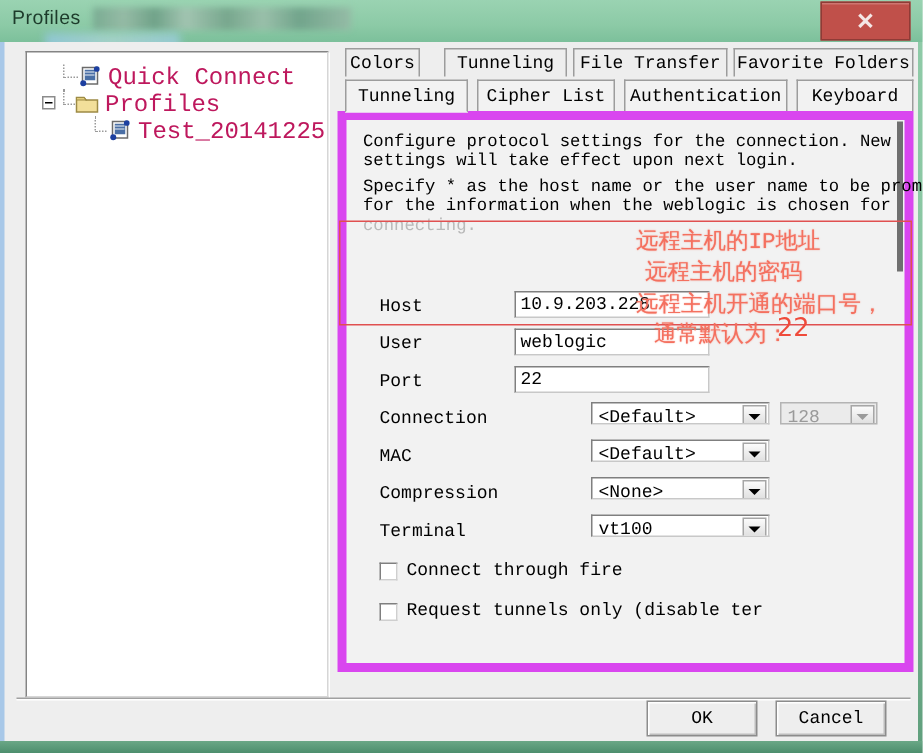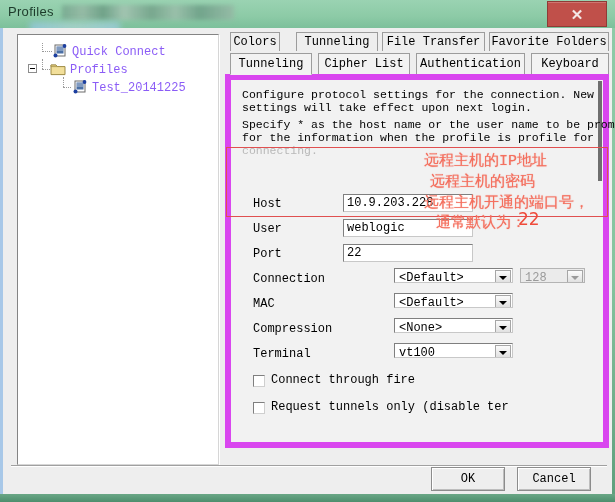--- a/index.html
+++ b/index.html
@@ -72,21 +72,21 @@
     position: absolute; left: 14px; top: 6px; width: 200px; height: 429px;
     background: #ffffff;
     border: 1px solid #848484;
     border-right-color: #d6d6d6; border-bottom-color: #d6d6d6;
     box-shadow: 1px 1px 0 #ffffff;
     overflow: hidden;
   }
   .tree-row { position: absolute; height: 17px; display: flex; align-items: center; }
   .tree-label {
     font-family: "Liberation Mono", monospace;
-    font-size: 12px; color: #8b5cf6; white-space: nowrap;
+    font-size: 16px; color: #be185d; white-space: nowrap;
   }
   .ico {
     width: 16px; height: 15px; margin-right: 4px; position: relative; flex: none;
   }
   .ico-session svg, .ico-folder svg { display: block; }
   .expander {
     position: absolute; width: 9px; height: 9px; border: 1px solid #8c8c8c;
     background: #fff; box-sizing: border-box;
   }
   .expander::before {
@@ -308,21 +308,21 @@
         </div>
       </div>
 
       <div class="tabpage">
 
         <div class="vscroll"></div>
 
         <div class="desc" style="top:8px;">Configure protocol settings for the connection. New</div>
         <div class="desc" style="top:21px;">settings will take effect upon next login.</div>
         <div class="desc" style="top:38px;">Specify * as the host name or the user name to be prompted</div>
-        <div class="desc" style="top:51px;">for the information when the profile is profile for</div>
+        <div class="desc" style="top:51px;">for the information when the weblogic is chosen for</div>
         <div class="desc" style="top:64px; color:#b9b9b9;">connecting.</div>
 
         <div class="form-label" style="left:22px; top:117px;">Host</div>
         <div class="txtbox" style="left:112px; top:114px; width:130px;">10.9.203.228</div>
 
         <div class="form-label" style="left:22px; top:142px;">User</div>
         <div class="txtbox" style="left:112px; top:139px; width:130px;">weblogic</div>
 
         <div class="form-label" style="left:22px; top:167px;">Port</div>
         <div class="txtbox" style="left:112px; top:164px; width:130px;">22</div>

